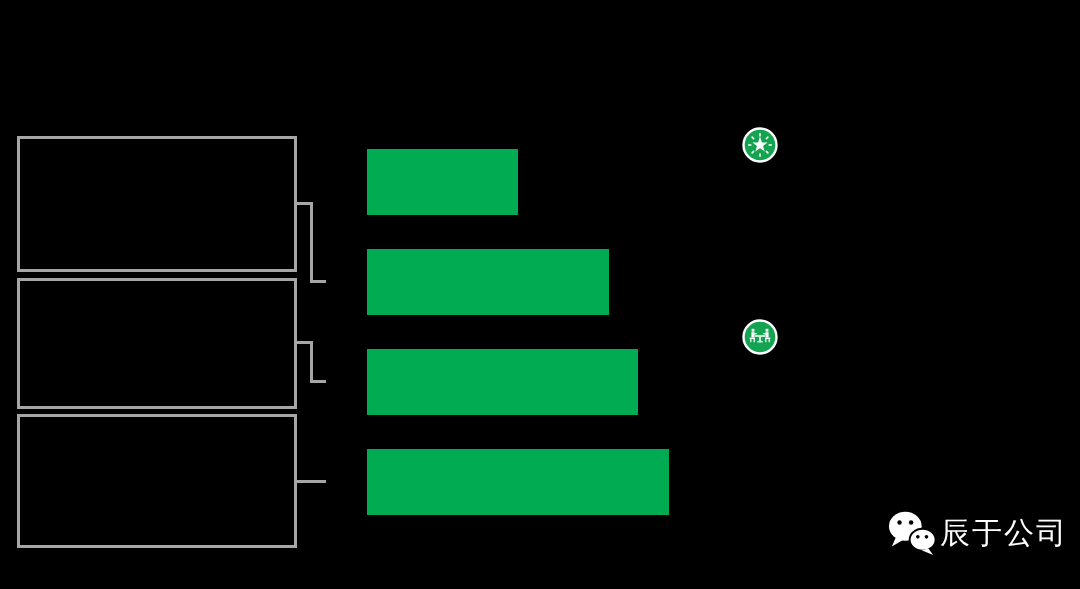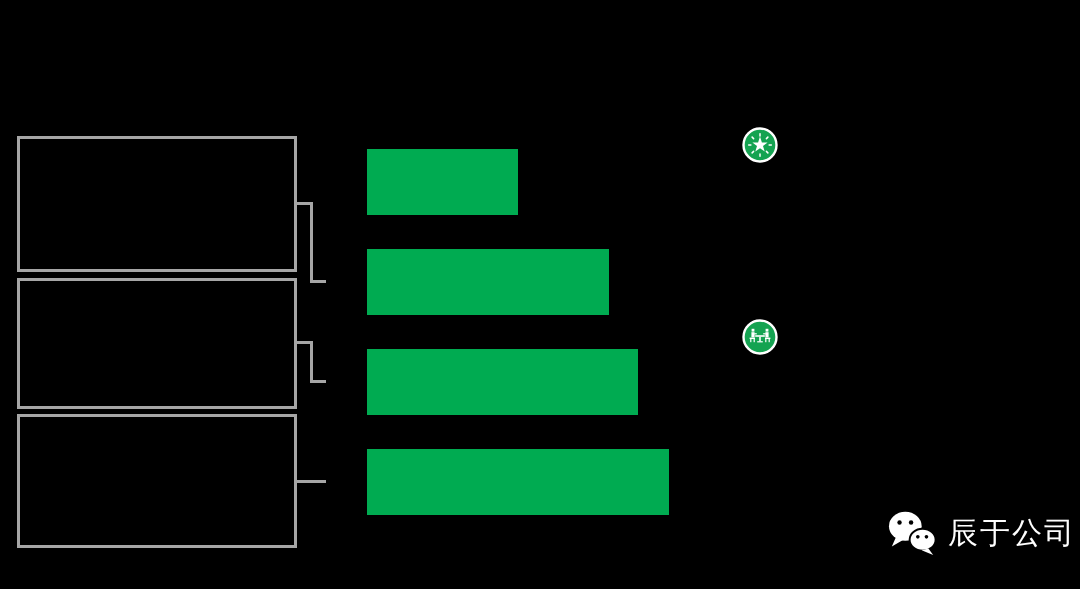--- a/index.html
+++ b/index.html
@@ -38,21 +38,21 @@
   }
   .circle-icon{
     position:absolute;
     width:36px;height:36px;
   }
   .icon-star{left:742px;top:127px;}
   .icon-meeting{left:742px;top:319px;}
   .footer{
     position:absolute;
     left:886px;top:508px;
-    display:flex;align-items:center;gap:8px;
+    display:flex;align-items:center;
   }
   .wechat-logo{width:54px;height:50px;}
   .brand-text{
     color:var(--text-white);
     font-size:30px;
     letter-spacing:2px;
     white-space:nowrap;
   }
 </style>
 </head>

